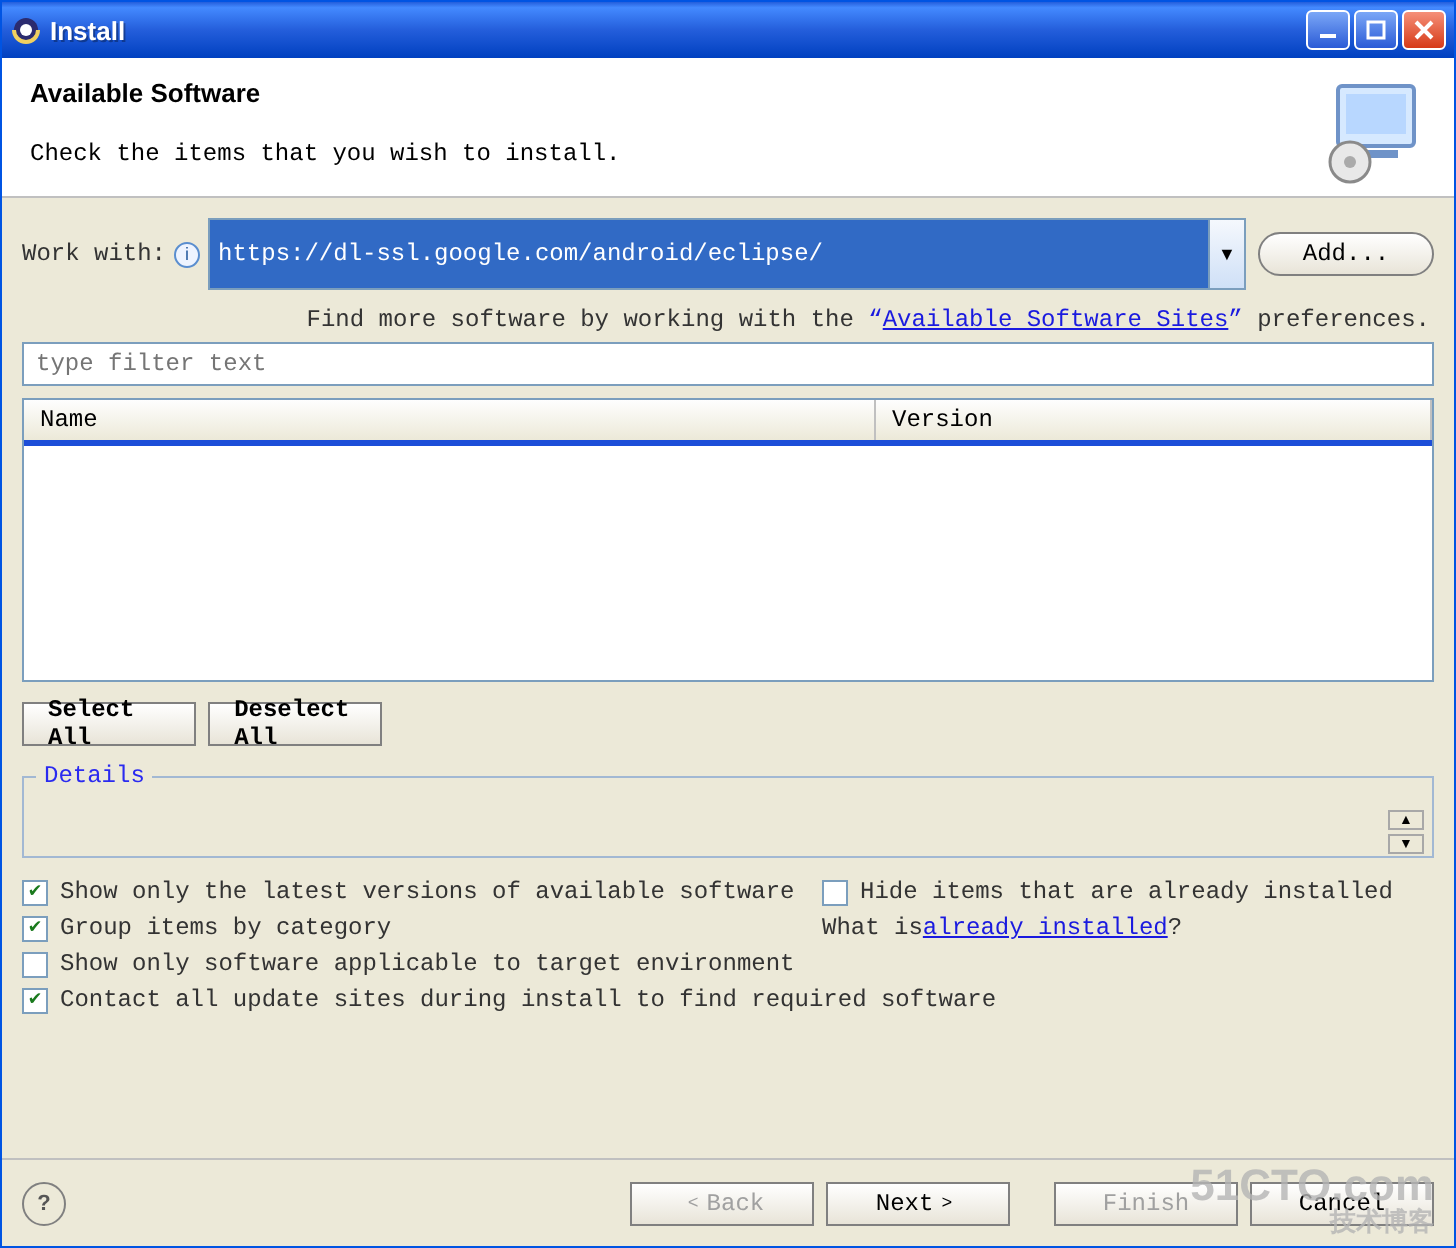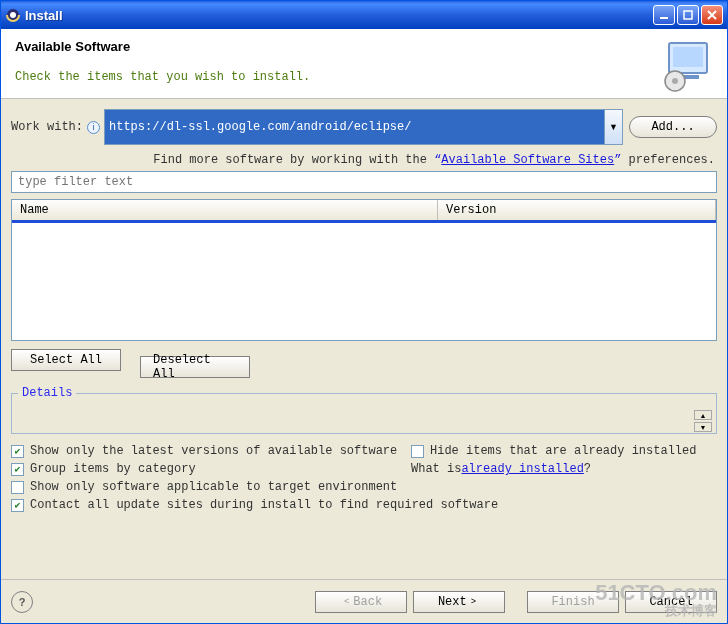--- a/index.html
+++ b/index.html
@@ -67,21 +67,21 @@
     min-height: 70px;
   }
   .banner-title {
     font-size: 13px;
     font-weight: bold;
     margin-bottom: 16px;
   }
   .banner-sub {
     font-family: "Courier New", monospace;
     font-size: 12px;
-    color: #4d7c0f;
+    color: #000000;
   }
   .banner-icon {
     position: absolute;
     right: 12px;
     top: 8px;
     width: 56px;
     height: 56px;
   }
 
   
@@ -212,21 +212,21 @@
     border: 1px solid #7b9ebd;
     background: #fff;
     margin-right: 6px;
     display: inline-flex; align-items:center; justify-content:center;
     font-size: 10px;
     color: #1a7a1d;
   }
   .sel-row {
     margin: 8px 0;
   }
-  .sel-row .btn { margin-right: 16px; width: 110px; }
+  .sel-row .btn { margin-right: 3px; width: 87px; font-weight: bold; }
 
   fieldset.details {
     border: 1px solid #a2b8d3;
     margin: 6px 0 8px 0;
     padding: 4px 6px;
     height: 48px;
     position: relative;
   }
   fieldset.details legend {
     font-family: "Courier New", monospace;

